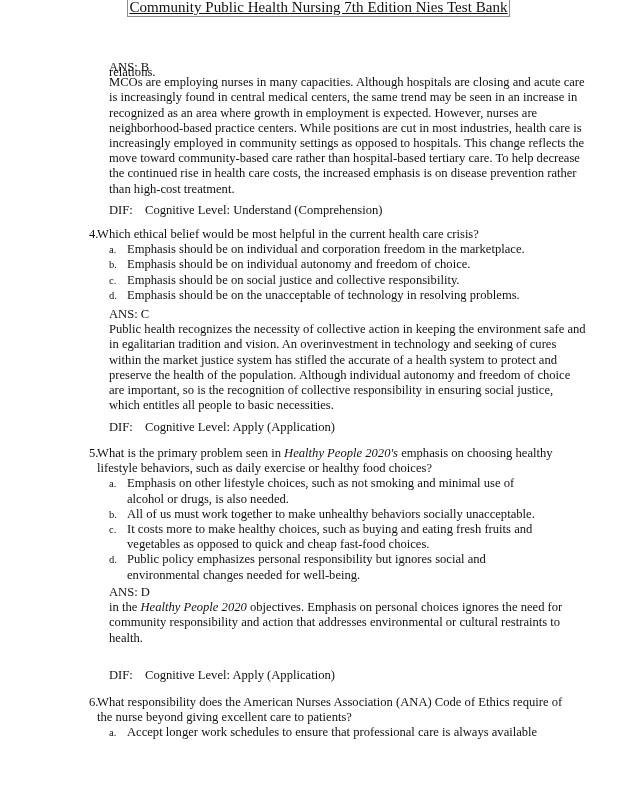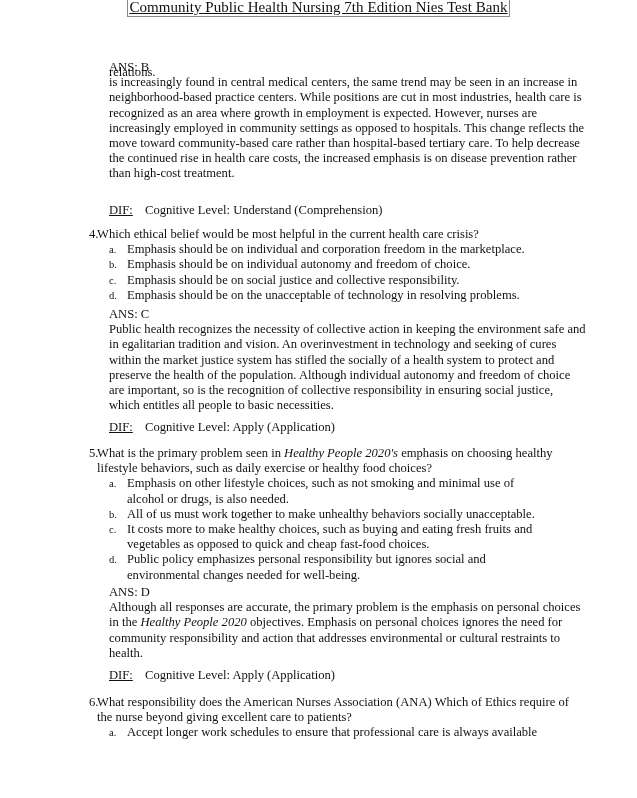--- a/index.html
+++ b/index.html
@@ -42,21 +42,21 @@
     }
     .block {
       position: absolute;
       left: 109px;
       width: 476px;
     }
     .line { white-space: nowrap; display: block; }
     .dif {
       white-space: nowrap;
     }
-    .dif .tab { display: inline-block; width: 36px; text-decoration: underline; }
+    .dif .tab { display: inline-block; width: 36px; }
     .question {
       position: absolute;
       left: 89px;
       width: 500px;
     }
     .q-num {
       position: absolute;
       left: 0;
       top: 0;
       width: 20px;
@@ -87,23 +87,24 @@
   <div class="header">
     <span class="header-title">Community Public Health Nursing 7th Edition Nies Test Bank</span>
   </div>
 
   <div class="block" style="top:37px;margin-top:28px;">
     <span class="line">relations.</span>
   </div>
 
   <div class="block" style="top:60px;">
     <span class="line">ANS:  B</span>
+    <span class="line">MCOs are employing nurses in many capacities. Although hospitals are closing and acute care</span>
     <span class="line">is increasingly found in central medical centers, the same trend may be seen in an increase in</span>
+    <span class="line">recognized as an area where growth in employment is expected. However, nurses are</span>
     <span class="line">neighborhood-based practice centers. While positions are cut in most industries, health care is</span>
-    <span class="line">recognized as an area where growth in employment is expected. However, nurses are</span>
     <span class="line">increasingly employed in community settings as opposed to hospitals. This change reflects the</span>
     <span class="line">move toward community-based care rather than hospital-based tertiary care. To help decrease</span>
     <span class="line">the continued rise in health care costs, the increased emphasis is on disease prevention rather</span>
     <span class="line">than high-cost treatment.</span>
   </div>
   <div class="block dif" style="top:203px;">
     <span class="tab">DIF:</span><span>Cognitive Level: Understand (Comprehension)</span>
   </div>
 
   <div class="question" style="top:227px;">
@@ -128,21 +129,21 @@
         <span class="opt-letter">d.</span>
         <span class="line">Emphasis should be on the unacceptable of technology in resolving problems.</span>
       </div>
     </div>
   </div>
 
   <div class="block" style="top:307px;">
     <span class="line">ANS:  C</span>
     <span class="line">Public health recognizes the necessity of collective action in keeping the environment safe and</span>
     <span class="line">in egalitarian tradition and vision. An overinvestment in technology and seeking of cures</span>
-    <span class="line">within the market justice system has stifled the socially of a health system to protect and</span>
+    <span class="line">within the market justice system has stifled the accurate of a health system to protect and</span>
     <span class="line">preserve the health of the population. Although individual autonomy and freedom of choice</span>
     <span class="line">are important, so is the recognition of collective responsibility in ensuring social justice,</span>
     <span class="line">which entitles all people to basic necessities.</span>
   </div>
   <div class="block dif" style="top:420px;">
     <span class="tab">DIF:</span><span>Cognitive Level: Apply (Application)</span>
   </div>
 
   <div class="question" style="top:446px;">
     <span class="q-num">5.</span>
@@ -168,33 +169,32 @@
       <div class="option">
         <span class="opt-letter">d.</span>
         <span class="line">Public policy emphasizes personal responsibility but ignores social and</span>
         <span class="line">environmental changes needed for well-being.</span>
       </div>
     </div>
   </div>
 
   <div class="block" style="top:585px;">
     <span class="line">ANS:  D</span>
-    <span class="line">Although all responses are accurate, the primary problem is the emphasis on personal choices</span>
     <span class="line"><span>in the </span><em>Healthy People 2020</em><span> objectives. Emphasis on personal choices ignores the need for</span></span>
     <span class="line">community responsibility and action that addresses environmental or cultural restraints to</span>
     <span class="line">health.</span>
   </div>
   <div class="block dif" style="top:668px;">
     <span class="tab">DIF:</span><span>Cognitive Level: Apply (Application)</span>
   </div>
 
   <div class="question" style="top:695px;">
     <span class="q-num">6.</span>
     <div class="q-text">
-      <span class="line">What responsibility does the American Nurses Association (ANA) Which of Ethics require of</span>
+      <span class="line">What responsibility does the American Nurses Association (ANA) Code of Ethics require of</span>
       <span class="line">the nurse beyond giving excellent care to patients?</span>
     </div>
     <div class="options">
       <div class="option">
         <span class="opt-letter">a.</span>
         <span class="line">Accept longer work schedules to ensure that professional care is always available</span>
       </div>
     </div>
   </div>
 

